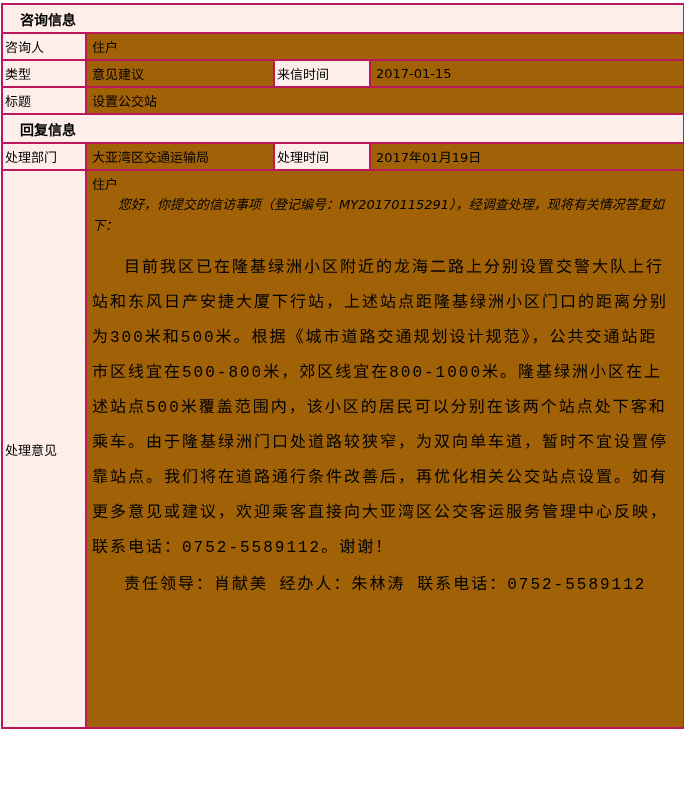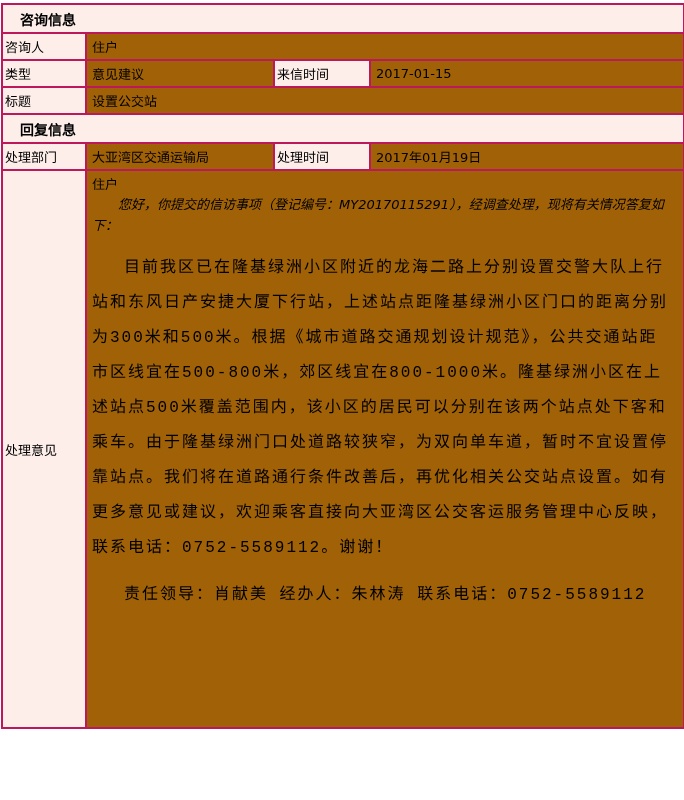--- a/index.html
+++ b/index.html
@@ -71,21 +71,21 @@
   }
   .big-para {
     font-family: Liberation Mono, monospace;
     font-size: 16px;
     line-height: 35px;
     letter-spacing: 2px;
     text-indent: 2em;
     margin: 15px 0 0 0;
   }
   .sig-para {
-    margin-top: 12px;
+    margin-top: 2px;
   }
 </style>
 </head>
 <body>
 
 <div class="page">
   <table class="info-table">
     <colgroup>
       <col style="width:84px">
       <col style="width:188px">

